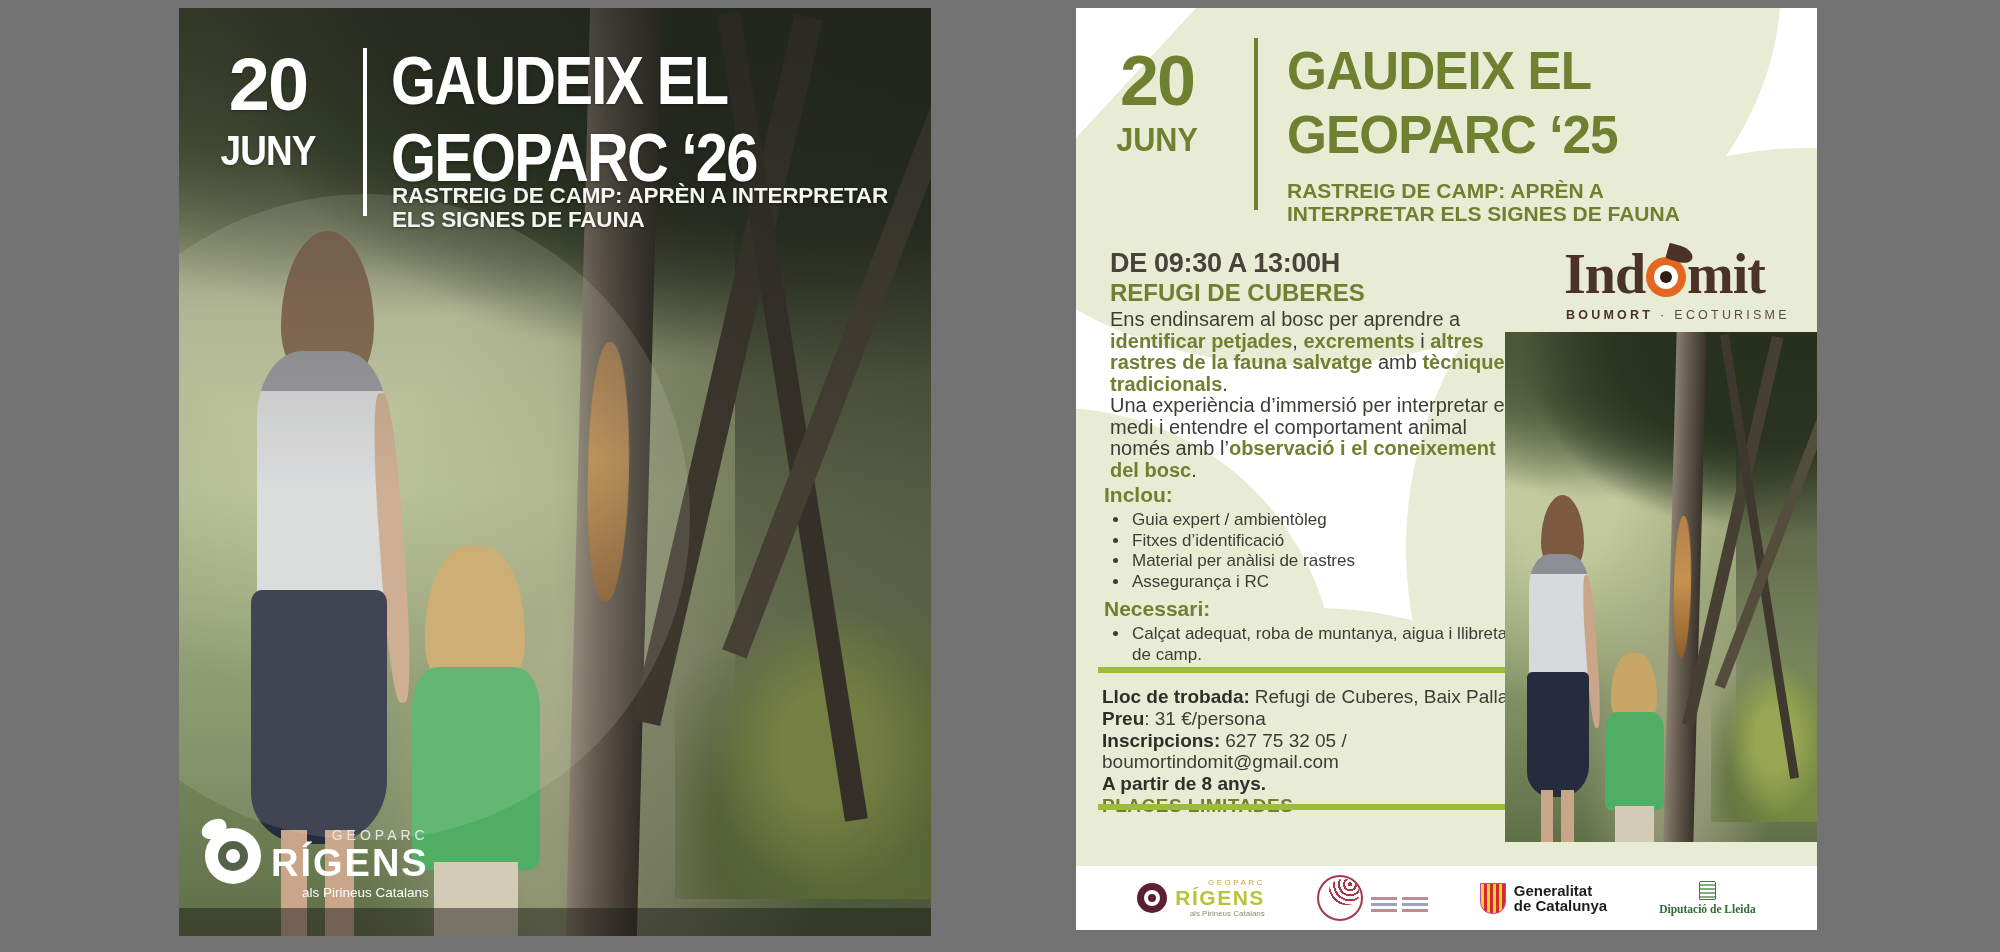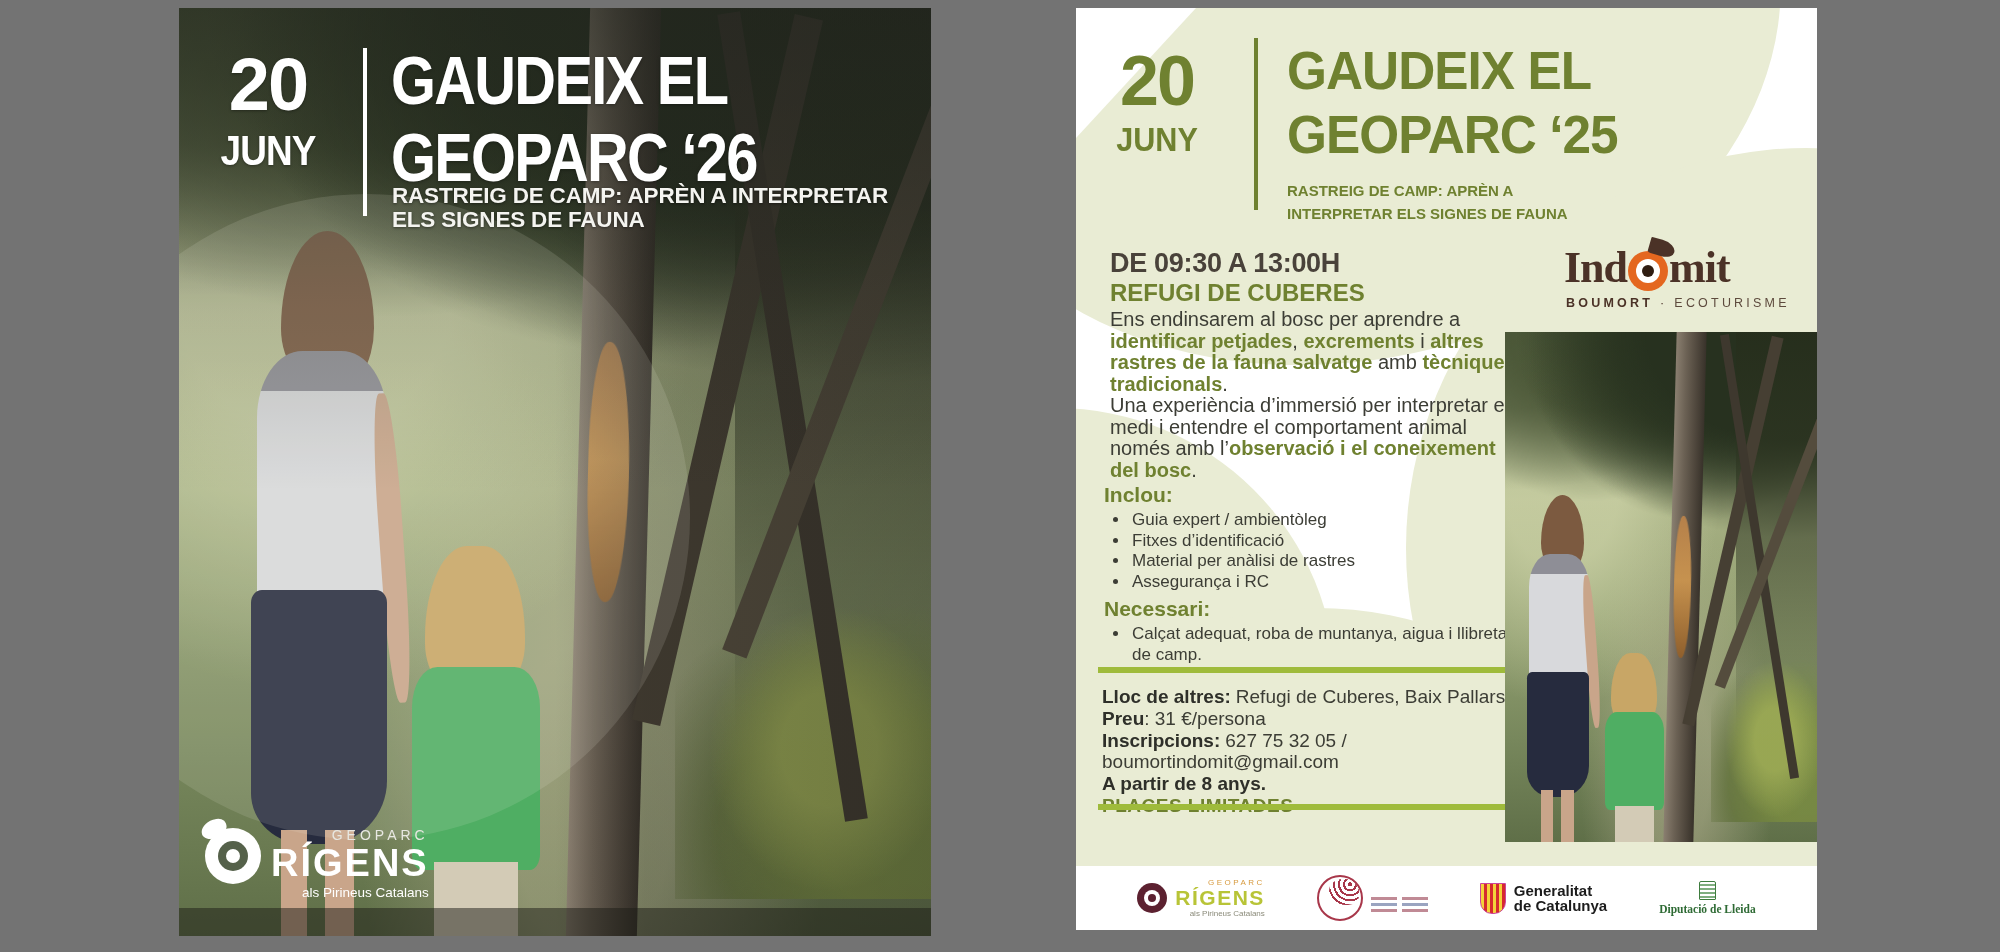--- a/index.html
+++ b/index.html
@@ -78,41 +78,41 @@
   .blob-a{left:-150px;top:-300px;width:860px;height:650px;transform:rotate(-14deg);}
   .blob-b{left:330px;top:140px;width:800px;height:800px;}
   .blob-c{left:-300px;top:400px;width:560px;height:560px;}
   .blob-d{left:-140px;top:600px;width:760px;height:760px;}
   .corner-tri{position:absolute;left:0;top:0;width:0;height:0;border-top:130px solid #fff;border-right:120px solid transparent;}
   .rc-day{position:absolute;left:26px;top:38px;width:110px;text-align:center;color:#6f8130;font-size:70px;font-weight:700;letter-spacing:-2px;line-height:1;}
   .rc-month{position:absolute;left:26px;top:114px;width:110px;text-align:center;color:#6f8130;font-size:34px;font-weight:700;line-height:1;transform:scaleX(.9);}
   .rc-vline{position:absolute;left:178px;top:30px;width:4px;height:172px;background:#6f8130;}
   .rc-titles{position:absolute;left:211px;top:30px;color:#6f8130;font-weight:700;font-size:54px;line-height:64px;
     letter-spacing:-1px;transform:scaleX(.95);transform-origin:left top;white-space:nowrap;}
-  .rc-sub{position:absolute;left:211px;top:172px;color:#6f8130;font-weight:700;font-size:15px;line-height:22.5px;white-space:nowrap;}
+  .rc-sub{position:absolute;left:211px;top:172px;color:#6f8130;font-weight:700;font-size:21px;line-height:22.5px;white-space:nowrap;}
   .rc-time{position:absolute;left:34px;top:240px;color:#49423a;font-size:27px;font-weight:700;letter-spacing:-.3px;}
   .rc-loc{position:absolute;left:34px;top:271px;color:#6f8130;font-size:24px;font-weight:700;}
   .rc-desc{position:absolute;left:34px;top:301px;width:412px;color:#3c3d35;font-size:20px;line-height:21.5px;}
   .rc-desc p{margin:0;}
   .rc-desc strong{color:#6f8130;font-weight:700;}
   .rc-list{position:absolute;left:28px;width:420px;color:#3c3d35;}
   .rc-list .list-label{color:#6f8130;font-size:21px;font-weight:700;line-height:22px;}
   .rc-list ul{margin:4px 0 0 0;padding-left:26px;font-size:17px;line-height:20.6px;}
   .rc-list li{margin:0;padding-left:2px;}
   .rule{position:absolute;left:22px;width:414px;height:6px;background:#9fbb3b;}
   .rc-info{position:absolute;left:26px;top:678px;width:430px;color:#3c3d35;font-size:19px;line-height:21.8px;}
   .rc-info .lbl{font-weight:700;color:#2e2f29;margin-right:5px;}
   .rc-info .lbl.nogap{margin-right:0;}
   .rc-info .bold-line{font-weight:700;color:#2e2f29;}
   .rc-info .places{font-weight:700;color:#6f8130;letter-spacing:.5px;}
   .rc-photo{position:absolute;left:429px;top:324px;width:312px;height:510px;}
   .rc-photo .ps-woman{left:3%;top:32%;width:30%;height:68%;}
   .rc-photo .ps-child{left:32%;top:63%;width:19%;height:37%;}
   .indomit{position:absolute;left:488px;top:238px;width:240px;color:#4b3227;font-family:"Liberation Serif",serif;}
-  .indomit-name{display:flex;align-items:center;font-size:44px;font-weight:700;letter-spacing:-1px;line-height:1;}
+  .indomit-name{display:flex;align-items:center;font-size:56px;font-weight:700;letter-spacing:-1px;line-height:1;}
   .eye{position:relative;width:40px;height:40px;margin:0 1px;border-radius:50%;background:#e4671f;flex:none;top:3px;}
   .eye::before{content:'';position:absolute;inset:8px;border-radius:50%;background:#fff;}
   .eye::after{content:'';position:absolute;inset:14px;border-radius:50%;background:#2f1d12;}
   .eye-accent{position:absolute;top:-11px;right:-7px;width:26px;height:16px;background:#4b3227;
     border-radius:10% 90% 70% 20%;transform:rotate(16deg);}
   .indomit-tag{display:flex;align-items:center;gap:7px;margin:6px 0 0 2px;font-family:"Liberation Sans",sans-serif;
     font-size:12.5px;color:#4b3227;letter-spacing:3.2px;white-space:nowrap;}
   .indomit-tag .t-bold{font-weight:700;text-align:right;}
   .indomit-tag .t-light{font-weight:400;color:#5d4a3d;}
   .rc-footer{position:absolute;left:0;top:858px;width:741px;height:64px;background:#fff;display:flex;align-items:center;
@@ -235,21 +235,21 @@
     <div class="rc-list" style="top:590px;">
       <div class="list-label">Necessari:</div>
       <ul>
         <li>Calçat adequat, roba de muntanya, aigua i llibreta de camp.</li>
       </ul>
     </div>
 
     <div class="rule" style="top:659px;"></div>
 
     <div class="rc-info">
-      <div><span class="lbl">Lloc de altres:</span><span>Refugi de Cuberes, Baix Pallars.</span></div>
+      <div><span class="lbl">Lloc de trobada:</span><span>Refugi de Cuberes, Baix Pallars.</span></div>
       <div><span class="lbl nogap">Preu</span><span>: 31 €/persona</span></div>
       <div><span class="lbl">Inscripcions:</span><span>627 75 32 05 / boumortindomit@gmail.com</span></div>
       <div class="bold-line">A partir de 8 anys.</div>
       <div class="places">PLACES LIMITADES</div>
     </div>
 
     <div class="rule" style="top:796px;"></div>
 
     <div class="indomit">
       <div class="indomit-name">

